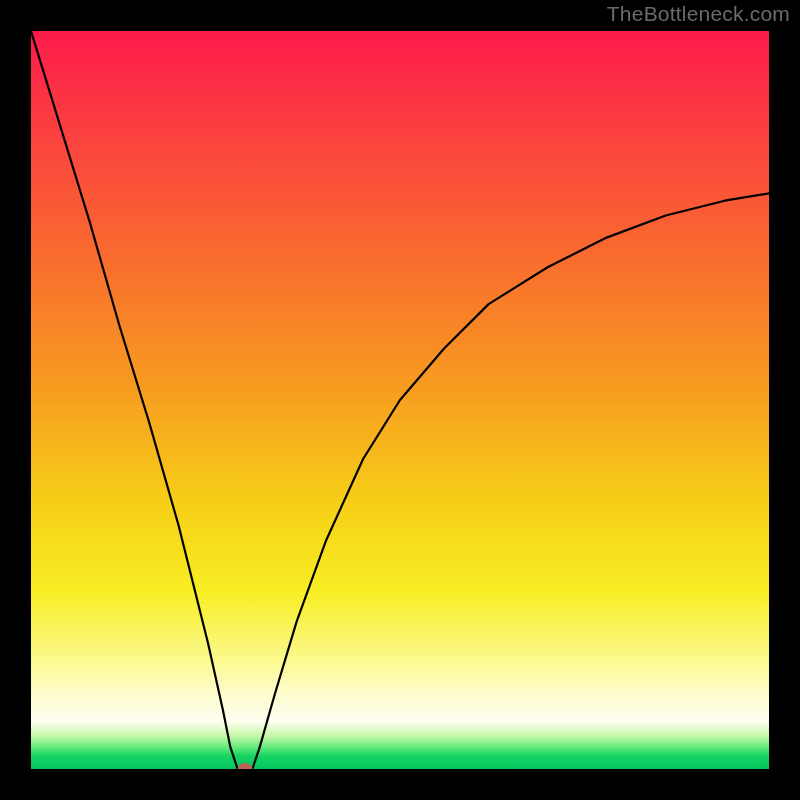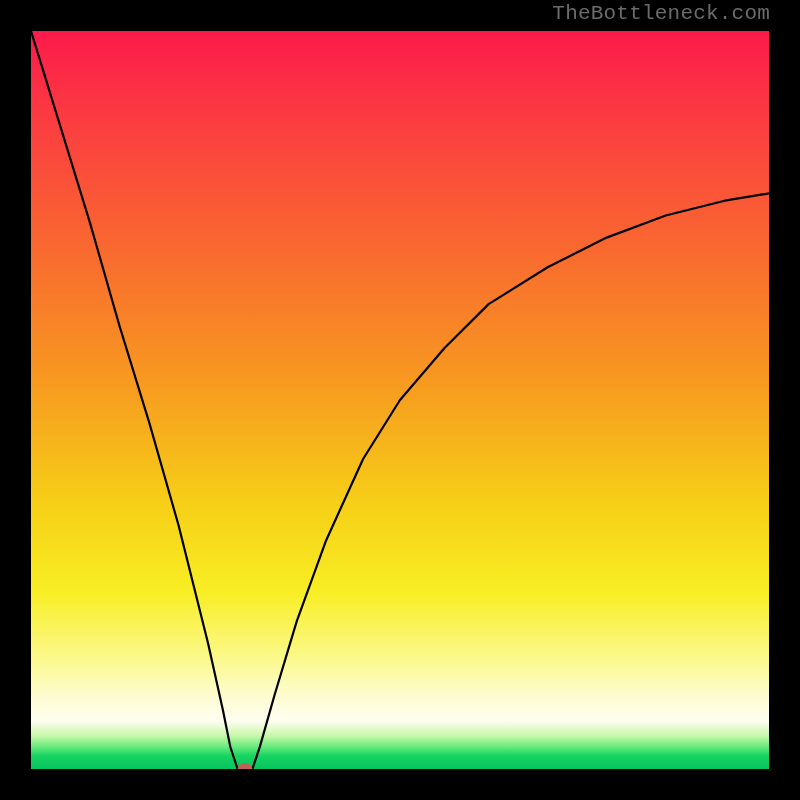--- a/index.html
+++ b/index.html
@@ -13,27 +13,26 @@
   }
   .frame {
     position: relative;
     width: 800px;
     height: 800px;
     background: #000;
   }
   .watermark {
     position: absolute;
     top: 2px;
-    right: 30px;
+    right: 10px;
     color: #6b6b6b;
     font-size: 21px;
     font-weight: 400;
     letter-spacing: 0.2px;
     z-index: 10;
-    font-family: Liberation Mono, monospace;
   }
   .plot-area {
     position: absolute;
     left: 31px;
     top: 31px;
     width: 738px;
     height: 738px;
     overflow: hidden;
   }
   .gradient {

